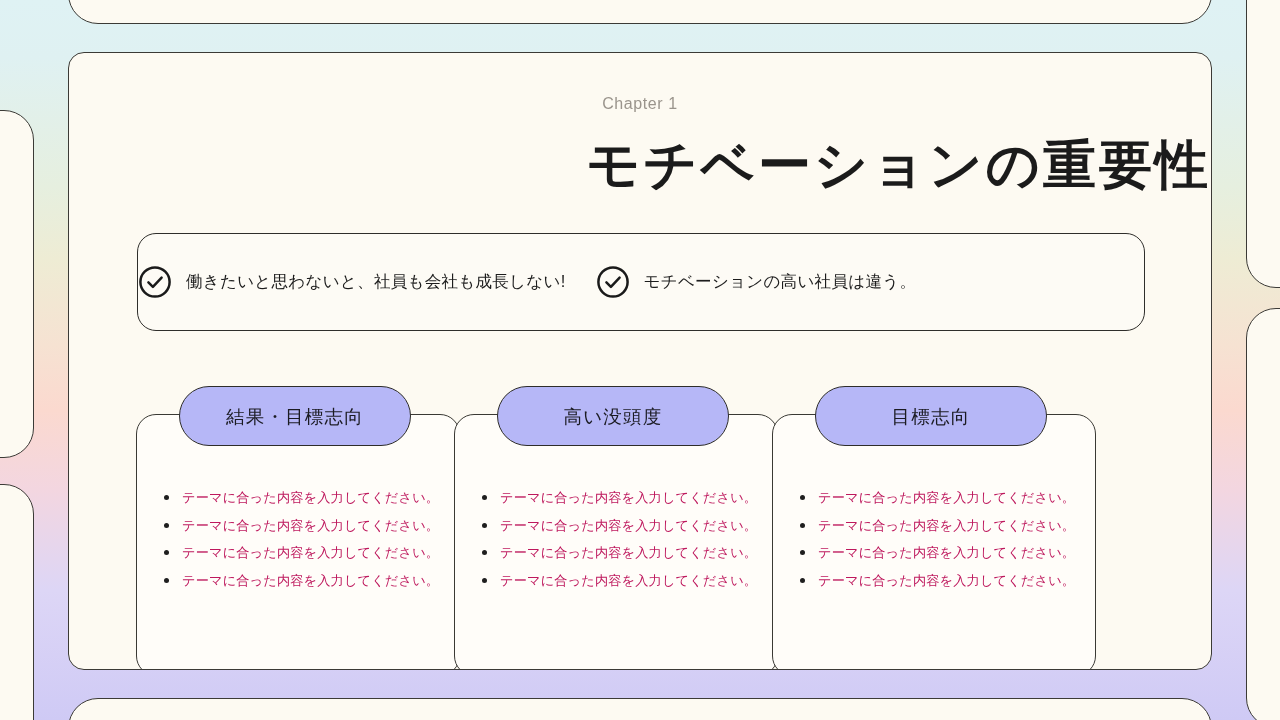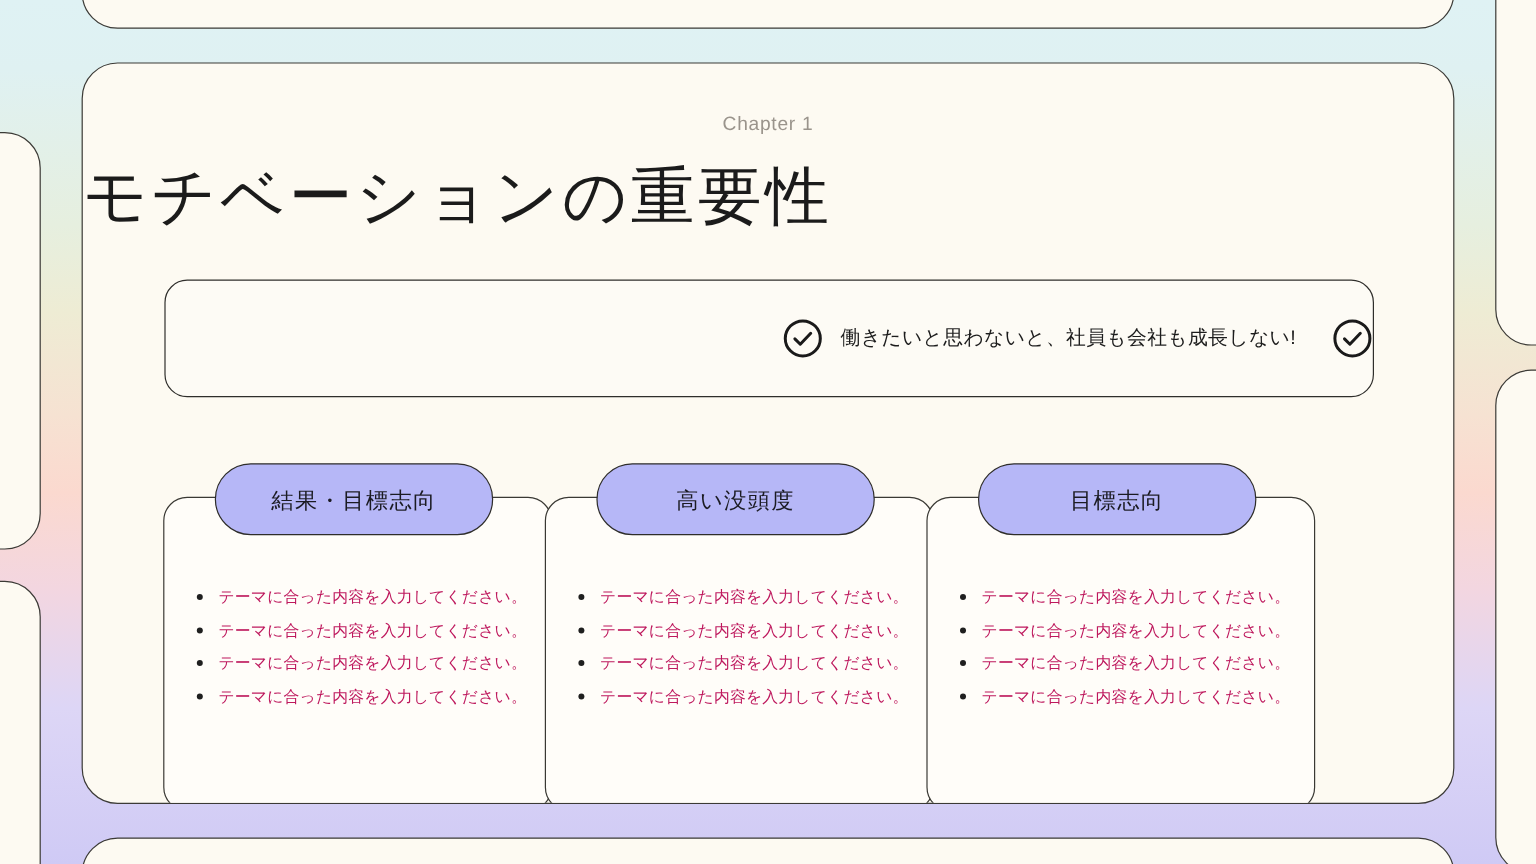--- a/index.html
+++ b/index.html
@@ -52,21 +52,21 @@
 
   
   #slide {
     position: absolute;
     left: 68px;
     top: 52px;
     width: 1144px;
     height: 618px;
     background: #fdfaf2;
     border: 1.4px solid #3b3a36;
-    border-radius: 30px;
+    border-radius: 16px;
     overflow: hidden;
   }
 
   
   #chapter-label {
     position: absolute;
     top: 42px;
     left: 0;
     width: 100%;
     text-align: center;
@@ -74,42 +74,42 @@
     letter-spacing: 0.6px;
     color: #9a948c;
     font-weight: 400;
   }
 
   #slide-title {
     position: absolute;
     top: 81px;
     left: 0;
     width: 100%;
-    text-align: left;
+    text-align: right;
     font-size: 53px;
-    font-weight: 400;
+    font-weight: 700;
     letter-spacing: 3px;
     color: #1b1b1b;
     line-height: 1.18;
     white-space: nowrap;
   }
 
   
   #highlight-bar {
     position: absolute;
     left: 68px;
     top: 180px;
     width: 1008px;
     height: 98px;
     border: 1.3px solid #2f2e2b;
     border-radius: 19px;
     background: #fdfbf5;
     display: flex;
     align-items: center;
-    justify-content: flex-end;
+    justify-content: flex-start;
     gap: 30px;
   }
 
   .check-item {
     display: flex;
     align-items: center;
     gap: 14px;
   }
 
   .check-icon {
@@ -238,20 +238,21 @@
           <path d="M10.4 17.4 L14.9 21.9 L23.6 12.7" fill="none" stroke="#1a1a1a" stroke-width="2.5" stroke-linecap="round" stroke-linejoin="round"></path>
         </svg>
         <span class="check-text">働きたいと思わないと、社員も会社も成長しない!</span>
       </div>
 
       <div class="check-item">
         <svg class="check-icon" viewBox="0 0 34 34">
           <circle cx="17" cy="17" r="14.6" fill="none" stroke="#1a1a1a" stroke-width="2.5"></circle>
           <path d="M10.4 17.4 L14.9 21.9 L23.6 12.7" fill="none" stroke="#1a1a1a" stroke-width="2.5" stroke-linecap="round" stroke-linejoin="round"></path>
         </svg>
+        <span class="check-text">モチベーションの高い社員は違う。</span>
       </div>
 
     </div>
 
     <div id="columns">
 
       <div class="column">
         <div class="col-body"></div>
         <div class="col-pill">
           <span class="col-pill-label">結果・目標志向</span>

